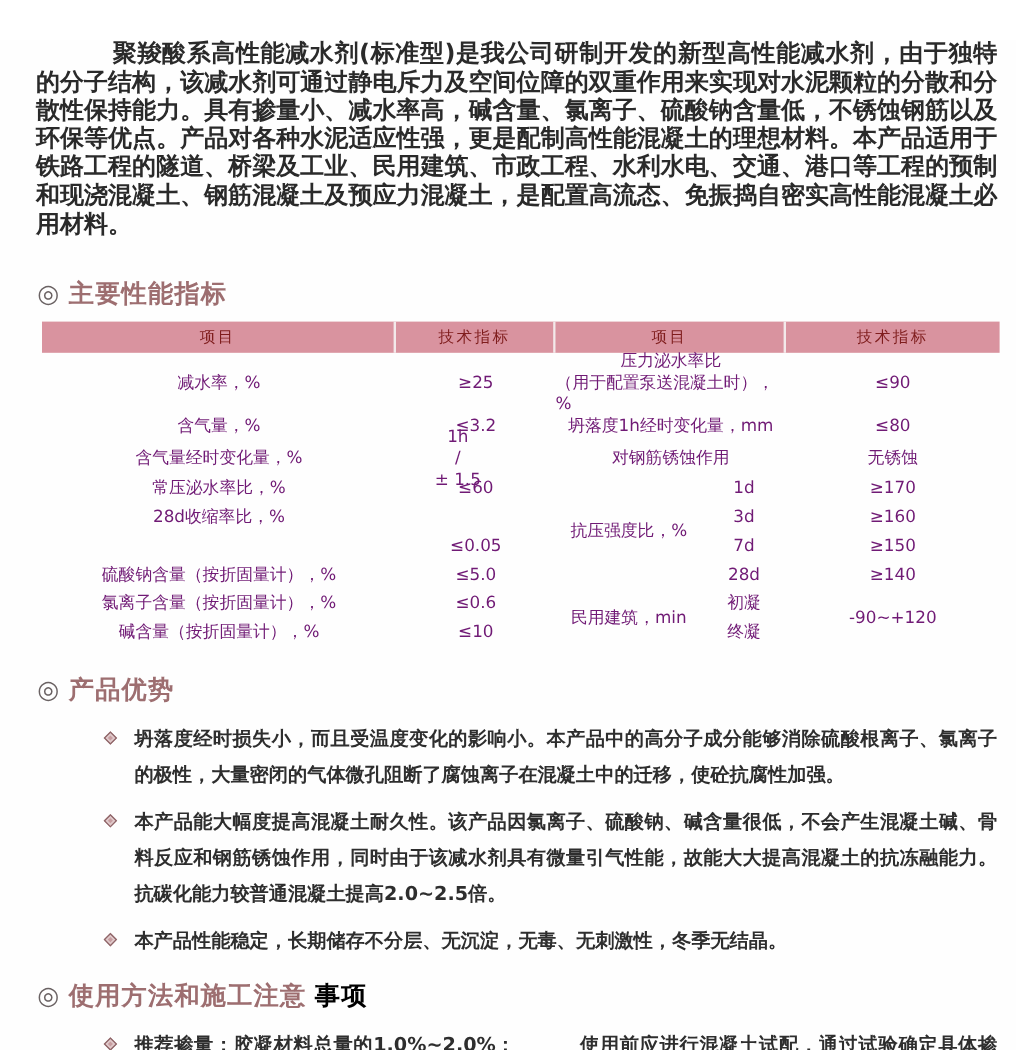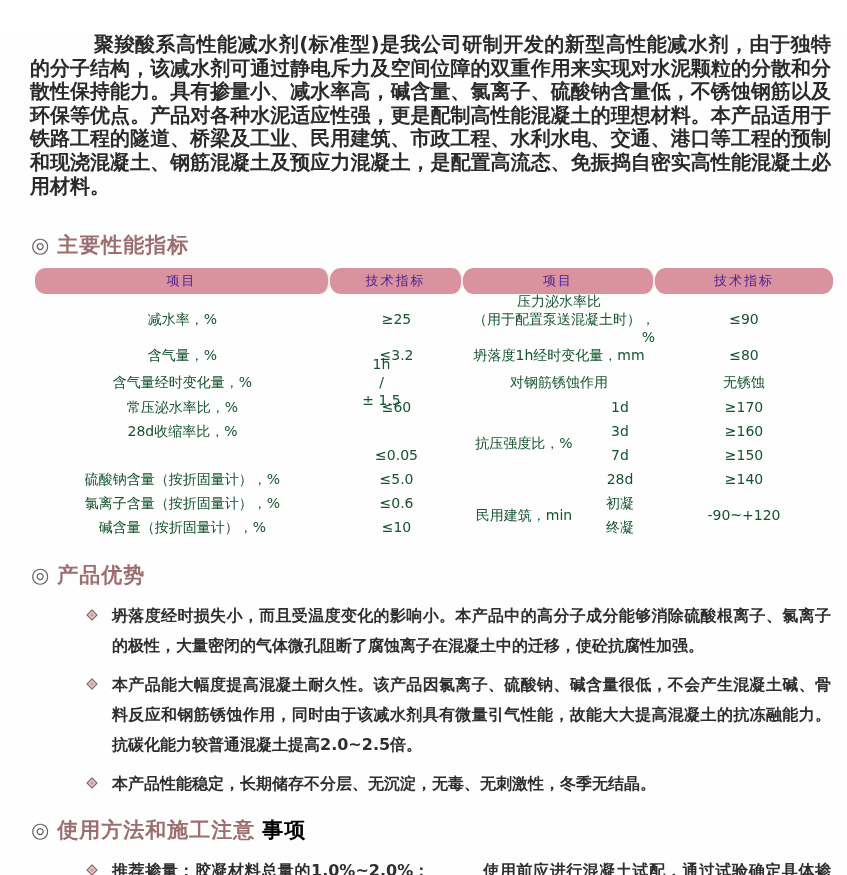--- a/index.html
+++ b/index.html
@@ -39,38 +39,37 @@
 
   
   .pt-wrap { margin: 9px 0 0 35px; width: 798px; }
   .pt-head {
     display: grid;
     grid-template-columns: 295px 133px 122px 70px 1fr;
     height: 26px;
   }
   .pt-h {
     background: #d9939f;
-    color: #4c1d95;
+    color: #7f1d1d;
     font-size: 13px;
     display: flex; align-items: center; justify-content: center;
     border-right: 2px solid #f3e9ea;
     letter-spacing: 2px;
-    border-radius: 11px;
   }
   .pt-h:last-child { border-right: none; }
   .pt-body {
     display: grid;
     grid-template-columns: 295px 133px 122px 70px 1fr;
     grid-template-rows: 44px 28px 26px 24px 24px 24px 24px 24px 24px;
     padding-top: 3px;
   }
   .pt-c {
     display: flex; align-items: center; justify-content: center;
-    font-size: 14px; color: #14532d;
-    text-align: right; line-height: 1.3;
+    font-size: 14px; color: #701a75;
+    text-align: left; line-height: 1.3;
     font-weight: 500;
   }
   .pt-c.two-line { flex-direction: column; justify-content: center; }
   .spread {
     width: 168px; margin-left: -30px;
     display: flex; align-items: center; justify-content: space-between; flex-direction: column;
   }
 
   
   .bullets { list-style: none; margin: 12px 16px 0 88px; }

